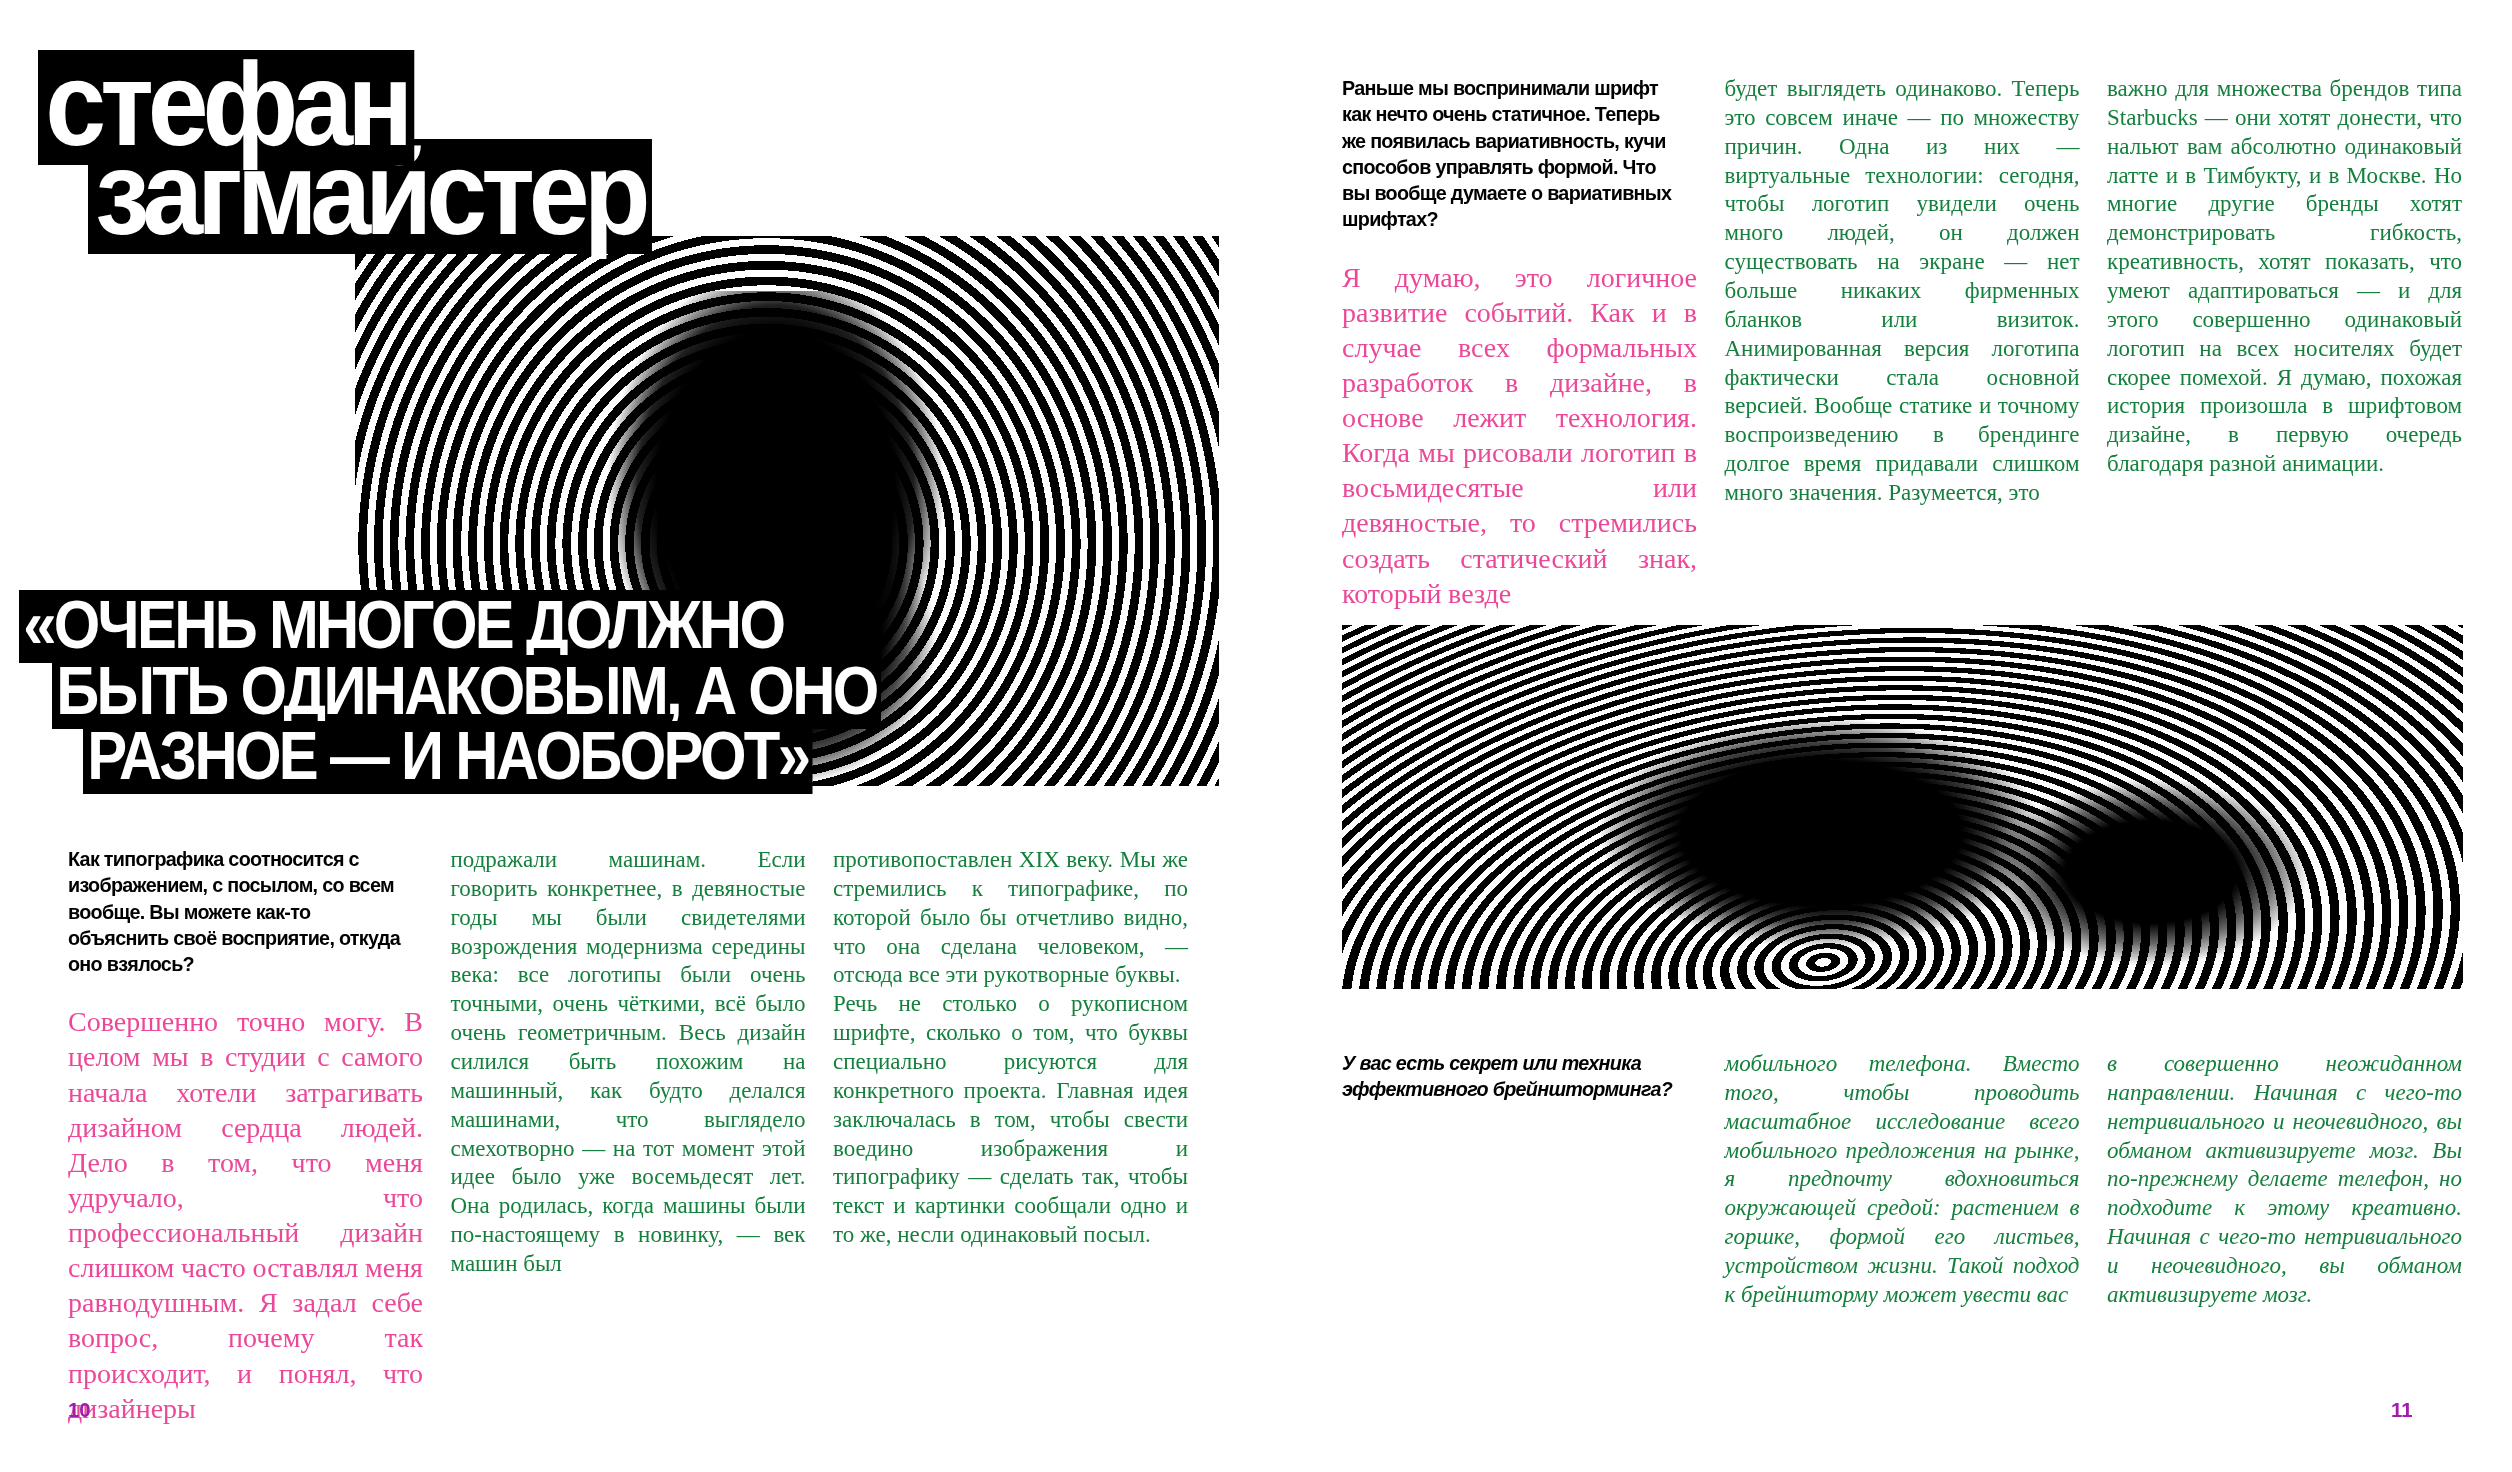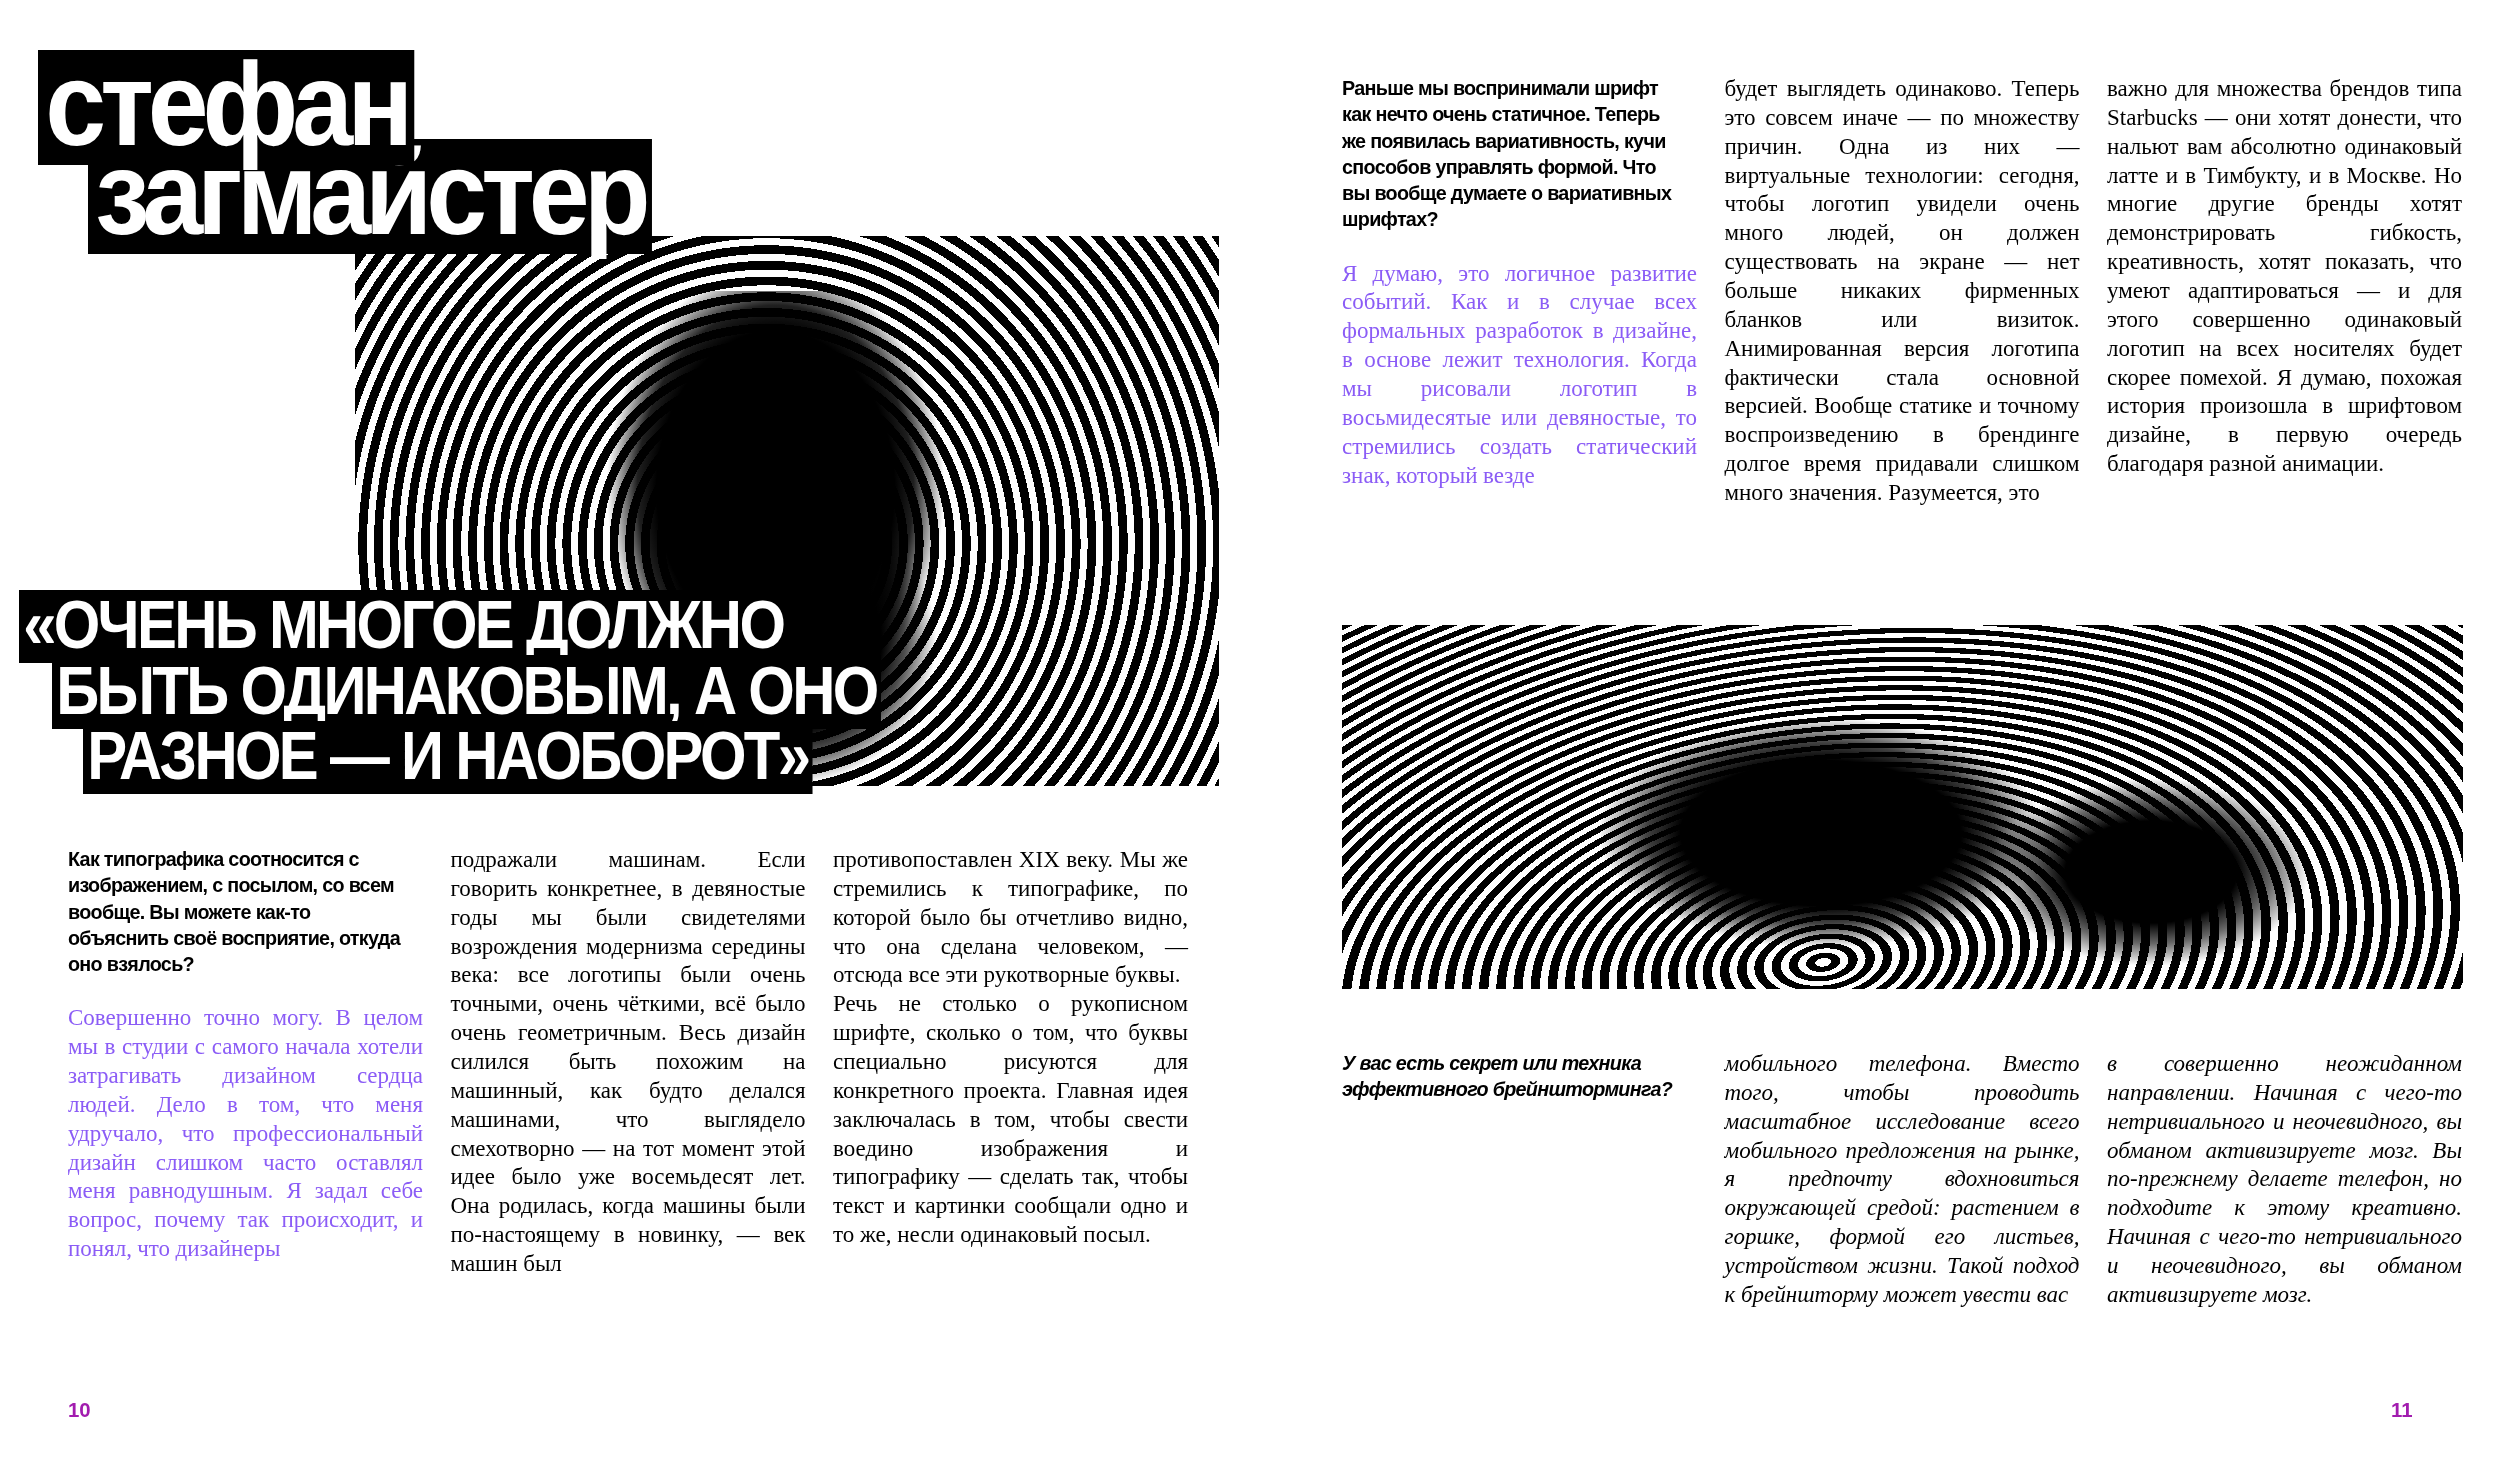--- a/index.html
+++ b/index.html
@@ -138,32 +138,32 @@
     font-size: 21px;
     line-height: 1.25;
     letter-spacing: -0.035em;
     color: #000;
     transform: scaleX(0.94);
     transform-origin: left top;
     margin-bottom: 27px;
   }
   .a {
     font-family: "Liberation Serif", serif;
-    font-size: 23px;
+    font-size: 28px;
     line-height: 1.255;
-    color: #8b5cf6;
+    color: #ec4899;
     text-align: justify;
     hyphens: none;
     word-spacing: -0.4px;
   }
   .cont {
     font-family: "Liberation Serif", serif;
     font-size: 23px;
     line-height: 1.255;
-    color: #000000;
+    color: #15803d;
     text-align: justify;
   }
 
   .left-cols { left: 68px; top: 846px; width: 1120px; }
   .right-cols-top { left: 1342px; top: 75px; width: 1120px; }
   .right-cols-bottom { left: 1342px; top: 1050px; width: 1120px; font-style: italic; }
 
   
   .photo2 {
     position: absolute;

